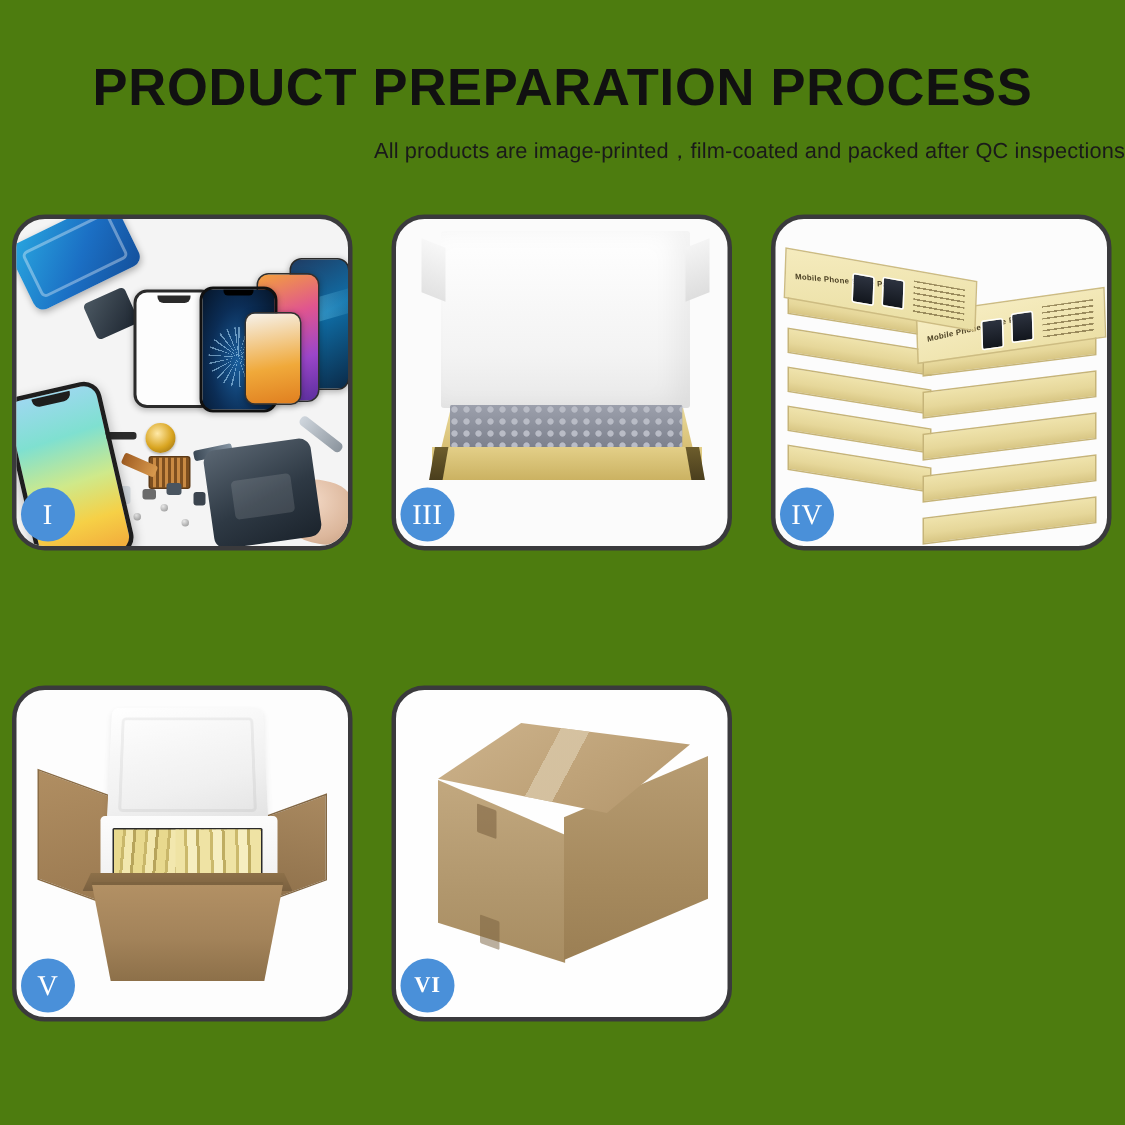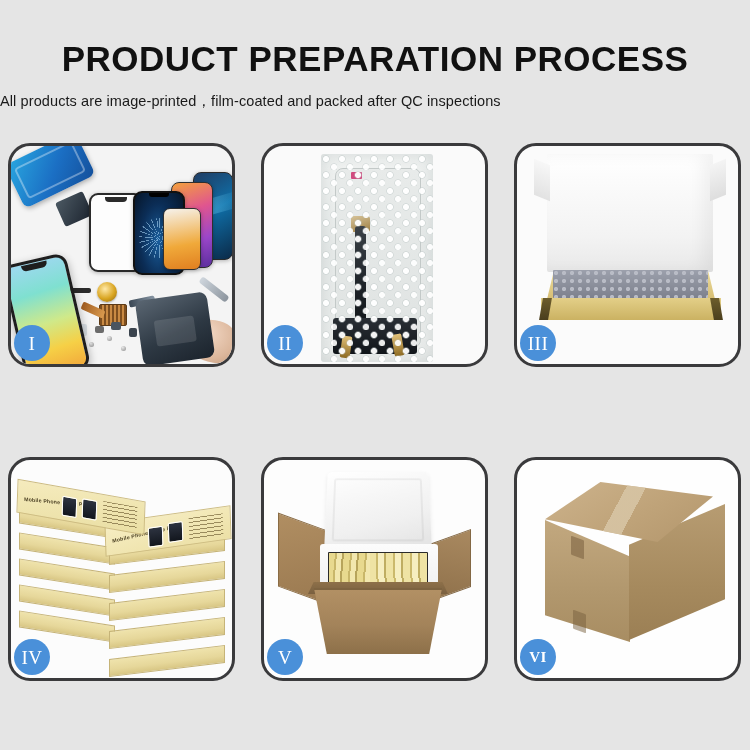--- a/index.html
+++ b/index.html
@@ -10,39 +10,39 @@
     height: 750px;
     background: #ffffff;
     font-family: "Liberation Sans", sans-serif;
     overflow: hidden;
   }
 
   #page {
     position: relative;
     width: 750px;
     height: 750px;
-    background: #e5e5e5;
+    background: #4d7c0f;
   }
 
   
   .header { position: absolute; top: 0; left: 0; width: 750px; }
 
   .page-title {
     text-align: center;
     font-size: 35px;
     line-height: 46px;
     font-weight: 700;
     letter-spacing: 0.5px;
     color: #111111;
     margin-top: 36px;
     font-family: "Liberation Sans", sans-serif;
   }
 
   .page-subtitle {
-    text-align: left;
+    text-align: right;
     font-size: 14.5px;
     line-height: 20px;
     font-weight: 400;
     color: #1a1a1a;
     margin-top: 9px;
     letter-spacing: 0.1px;
   }
 
   
   .grid {
@@ -544,36 +544,20 @@
         <div class="p1-screw" style="left:110px;top:200px"></div>
         <div class="dot" style="left:84px;top:180px;width:9px;height:7px"></div>
         <div class="dot" style="left:100px;top:176px;width:10px;height:8px;background:#4a5560"></div>
         <div class="dot" style="left:118px;top:182px;width:8px;height:9px;background:#3b444e"></div>
         <div class="dot" style="left:68px;top:178px;width:8px;height:12px;background:#d7dde2"></div>
       </div>
       <div class="badge">I</div>
       <span class="sr-only">Mobile phone LCD screens, display assemblies and spare parts</span>
     </div>
 
-    <div class="panel p2">
-      <div class="panel-stage">
-        <div class="p2-bag">
-          <div class="p2-screen"></div>
-          <div class="p2-pinkmark"></div>
-          <div class="p2-conn"></div>
-          <div class="p2-cable"></div>
-          <div class="p2-bottom"></div>
-          <div class="p2-gold-a"></div>
-          <div class="p2-gold-b"></div>
-          <div class="p2-bubbles"></div>
-        </div>
-      </div>
-      <div class="badge">II</div>
-      <span class="sr-only">Screen assembly sealed in bubble wrap bag</span>
-    </div>
 
     <div class="panel p3">
       <div class="panel-stage">
         <div class="p3-lid"></div>
         <div class="p3-tray"></div>
         <div class="p3-foam"></div>
         <div class="p3-tray-front"></div>
       </div>
       <div class="badge">III</div>
       <span class="sr-only">Kraft box with white lid and grey foam padding</span>

